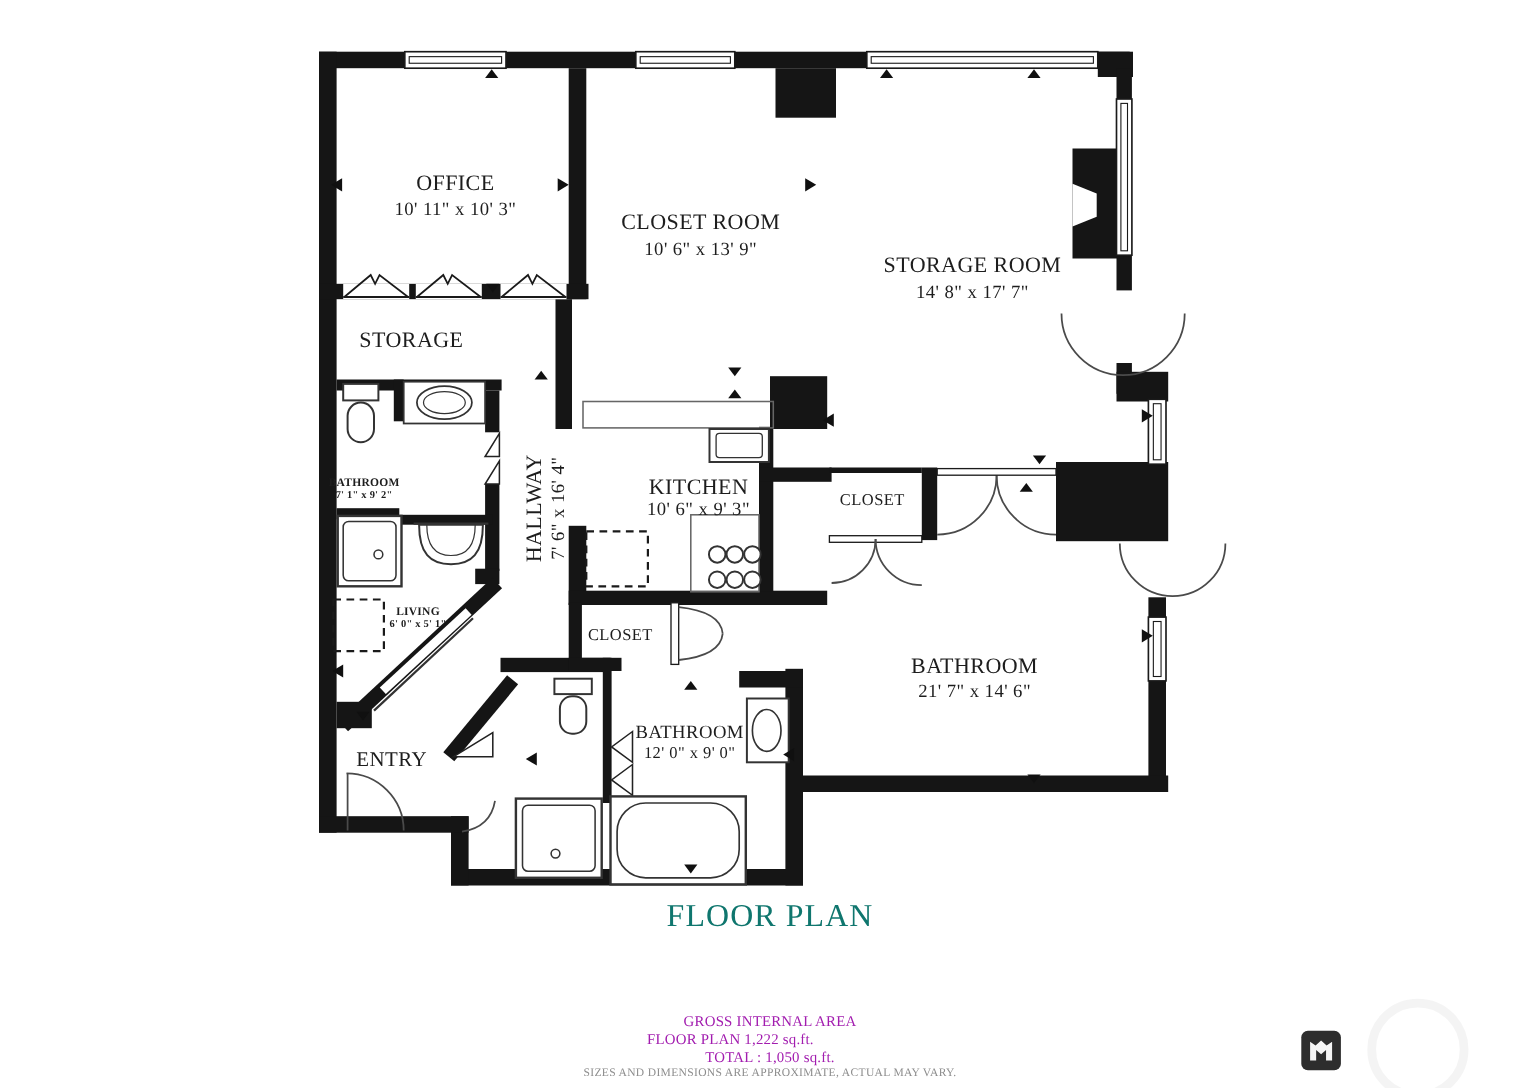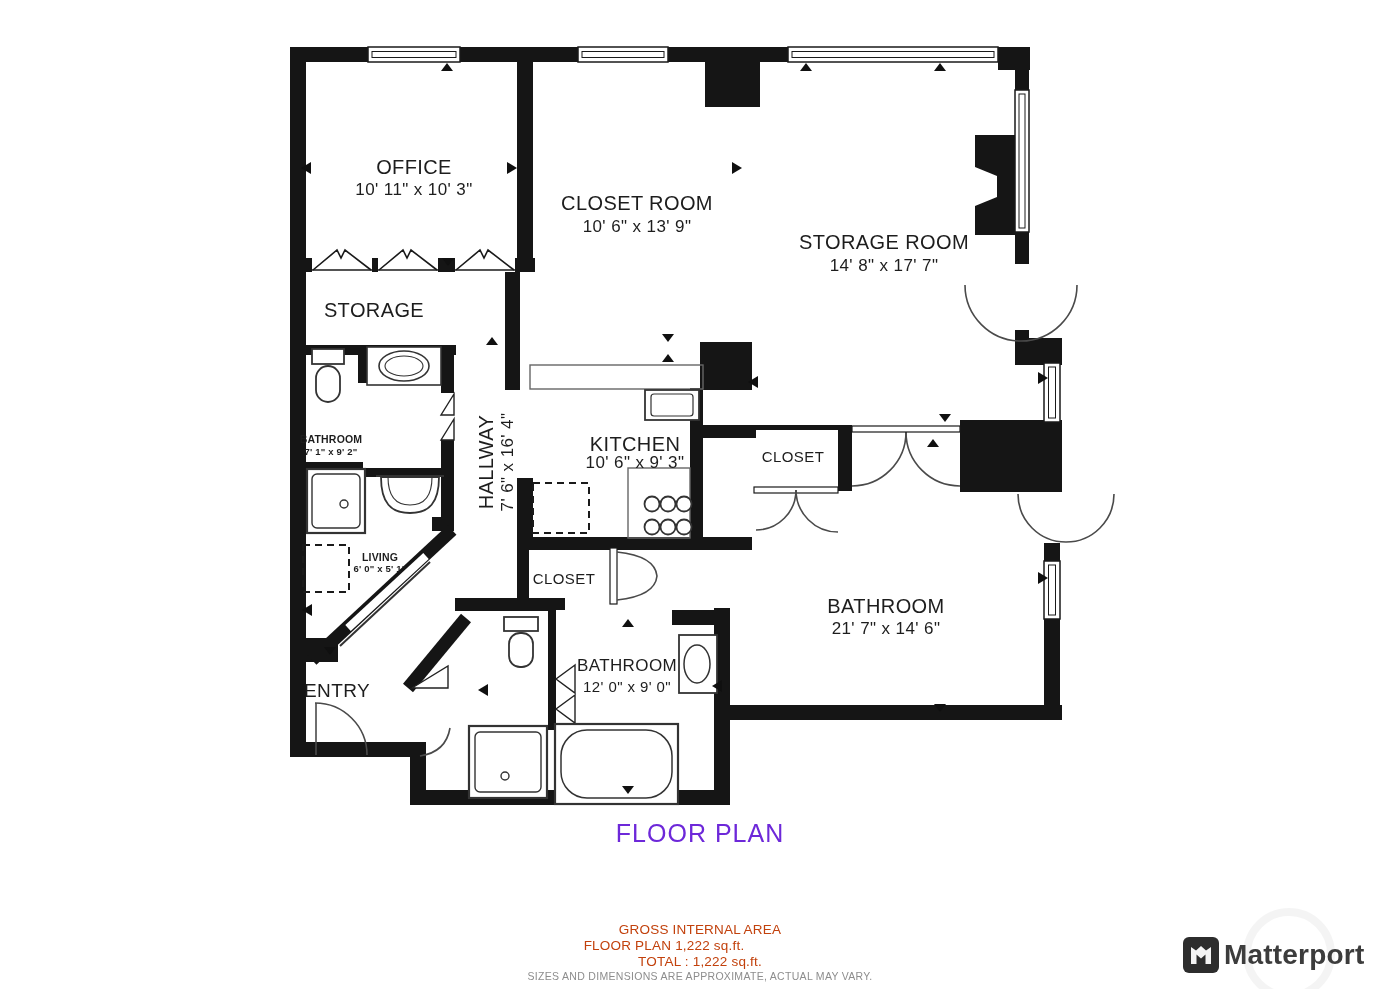--- a/index.html
+++ b/index.html
@@ -1,31 +1,31 @@
 <!DOCTYPE html>
 <html><head>
 <meta charset="utf-8">
 <style>
   html,body{margin:0;padding:0;background:#ffffff;}
   #stage{position:relative;width:1400px;height:989px;background:#fff;overflow:hidden;
-         font-family:Liberation Sans, sans-serif;border-radius:25px;}
+         font-family:Liberation Serif, serif;border-radius:25px;}
   #plan-svg{position:absolute;left:0;top:0;}
   .lbl{position:absolute;transform:translate(-50%,-50%);color:#1d1d1d;white-space:nowrap;
        text-align:center;letter-spacing:.4px;}
   .room{font-size:20px;}
   .dims{font-size:17px;}
   .room-sm{font-size:15px;}
   .tiny{font-size:10.5px;font-weight:600;letter-spacing:.2px;}
   .tiny2{font-size:9.5px;font-weight:600;letter-spacing:.2px;}
   .bath-l-n{font-size:17px;}
   .bath-l-d{font-size:15px;}
   .entry{font-size:19px;}
   .rot{transform:translate(-50%,-50%) rotate(-90deg);}
-  .title{font-size:25px;letter-spacing:1px;color:#6d28d9;}
-  .foot{font-size:13.5px;color:#c2410c;letter-spacing:.2px;}
+  .title{font-size:29px;letter-spacing:1px;color:#0f766e;}
+  .foot{font-size:13.5px;color:#a21caf;letter-spacing:.2px;}
   .disc{font-size:10.5px;color:#8d8d8d;letter-spacing:.3px;}
   .brand-text{position:absolute;left:1224px;top:936px;height:38px;line-height:38px;
        font-size:28px;font-weight:bold;color:#3c3c3c;letter-spacing:.2px;}
   .wm{position:absolute;left:1243px;top:908px;width:92px;height:92px;border-radius:50%;
       border:8px solid rgba(0,0,0,0.045);box-sizing:border-box;}
 </style>
 </head>
 <body>
 
 <div id="stage">
@@ -254,24 +254,23 @@
 
 <div class="lbl tiny" style="left:380px;top:557px">LIVING</div>
 <div class="lbl tiny2" style="left:380px;top:568px">6' 0" x 5' 1"</div>
 
 <div class="lbl room" style="left:886px;top:606px">BATHROOM</div>
 <div class="lbl dims" style="left:886px;top:629px">21' 7" x 14' 6"</div>
 
 <div class="lbl bath-l-n" style="left:627px;top:666px">BATHROOM</div>
 <div class="lbl bath-l-d" style="left:627px;top:686px">12' 0" x 9' 0"</div>
 
-<div class="lbl entry" style="left:337px;top:691px">ENTRY</div>
+<div class="lbl entry" style="left:356px;top:691px">ENTRY</div>
 
 <div class="lbl title" style="left:700px;top:833px">FLOOR PLAN</div>
 
 <div class="lbl foot" style="left:700px;top:929px">GROSS INTERNAL AREA</div>
 <div class="lbl foot" style="left:664px;top:945px">FLOOR PLAN 1,222 sq.ft.</div>
-<div class="lbl foot" style="left:700px;top:961px">TOTAL :  1,222 sq.ft.</div>
+<div class="lbl foot" style="left:700px;top:961px">TOTAL :  1,050 sq.ft.</div>
 <div class="lbl disc" style="left:700px;top:976px">SIZES AND DIMENSIONS ARE APPROXIMATE, ACTUAL MAY VARY.</div>
 
-<div class="brand-text">Matterport</div>
 
 </div>
 
 </body></html>

